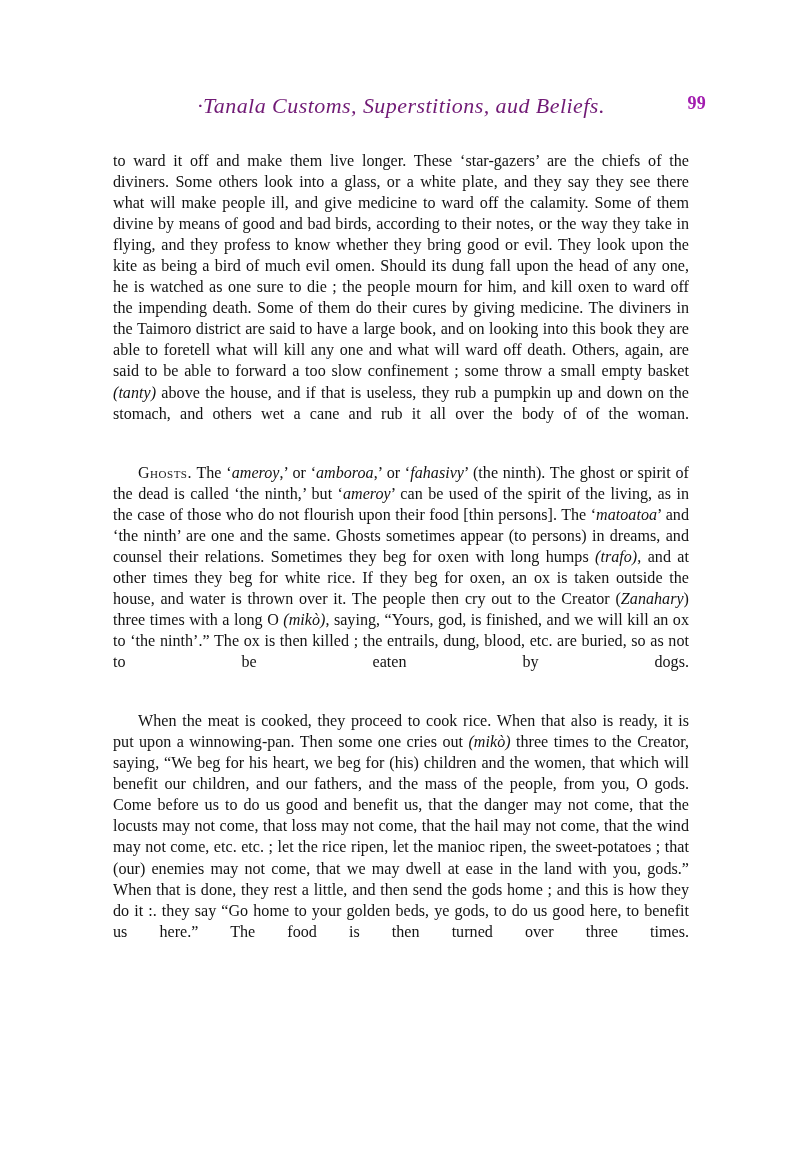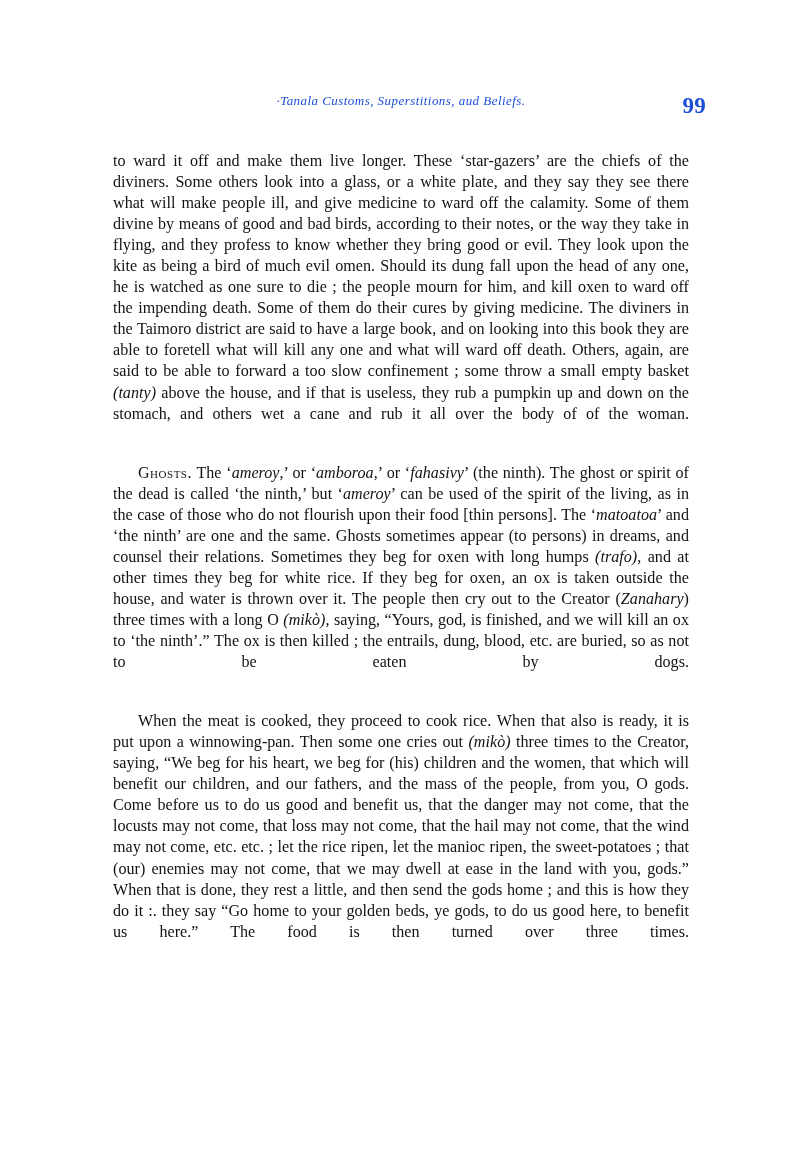--- a/index.html
+++ b/index.html
@@ -32,34 +32,34 @@
     left: 96px;
     top: 93px;
     width: 610px;
     height: 24px;
     display: flex;
     align-items: baseline;
     justify-content: center;
   }
   .head-title {
     font-style: italic;
-    font-size: 13px;
+    font-size: 22px;
     letter-spacing: 0.45px;
     white-space: nowrap;
-    color: #1d4ed8;
+    color: #701a75;
   }
   .folio {
     position: absolute;
     right: 0px;
     top: 0px;
-    font-size: 23px;
+    font-size: 18px;
     font-weight: 700;
     font-style: normal;
     letter-spacing: 0.2px;
-    color: #1d4ed8;
+    color: #a21caf;
   }
 
   
   .textblock {
     position: absolute;
     left: 96px;
     top: 133px;
     width: 610px;
   }
 

